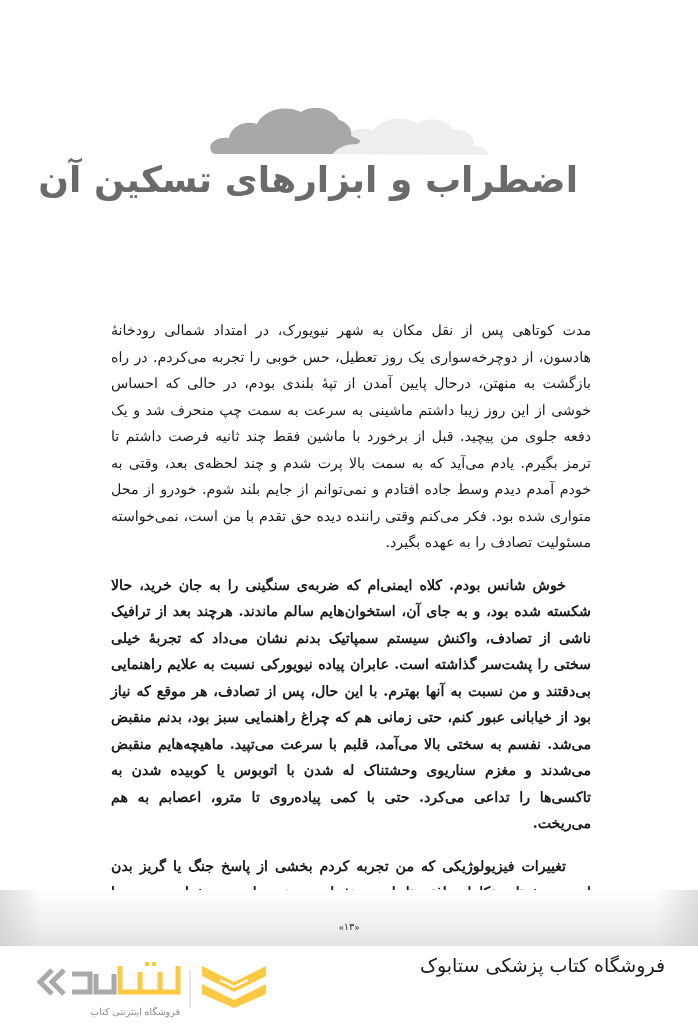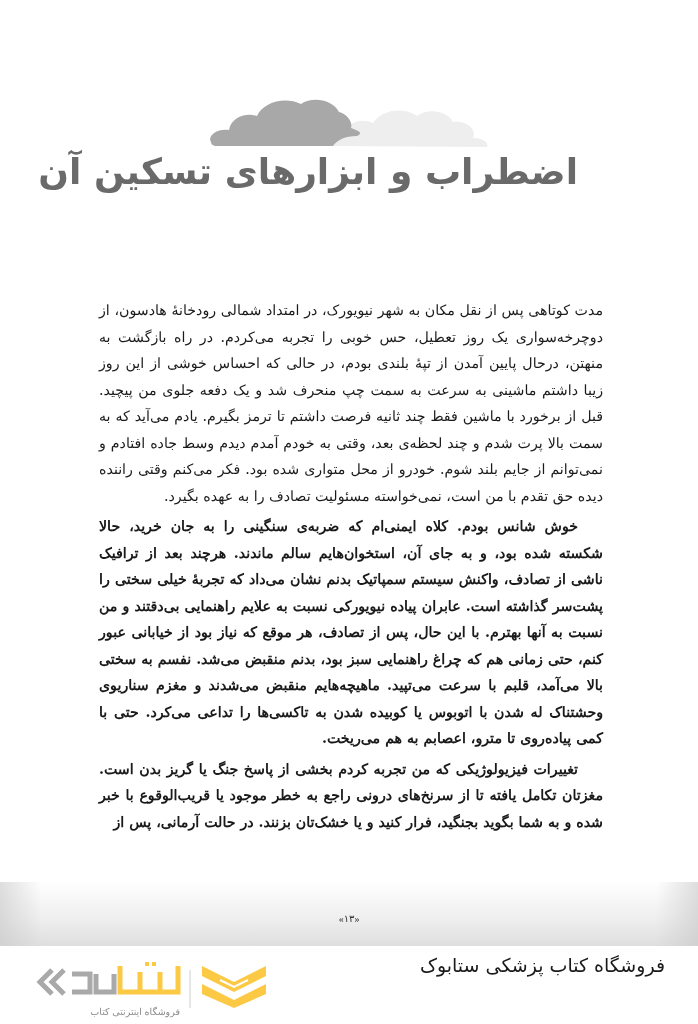--- a/index.html
+++ b/index.html
@@ -1,21 +1,21 @@
 <!DOCTYPE html>
 <html><head>
 <meta charset="utf-8">
 <style>
   html, body { margin: 0; padding: 0; }
   body {
     width: 698px; height: 1024px; overflow: hidden; position: relative;
     background: #ffffff;
     font-family: "DejaVu Serif", "Liberation Serif", serif;
   }
-  .page { position: absolute; left: 0; top: 4px; width: 698px; height: 946px; background: #ffffff; }
+  .page { position: absolute; left: 0; top: 12px; width: 698px; height: 946px; background: #ffffff; }
   .page-shade {
     position: absolute; left: 0; top: 878px; width: 698px; height: 68px;
     background: linear-gradient(to bottom, #ffffff 0%, #eeeeee 55%, #dcdcdc 100%);
   }
   .page-shade::after {
     content: ""; position: absolute; left: 0; right: 0; top: 0; bottom: 0;
     background: linear-gradient(to right, rgba(200,200,200,0.6) 0%, rgba(255,255,255,0) 6%, rgba(255,255,255,0) 94%, rgba(200,200,200,0.6) 100%);
   }
   .clouds { position: absolute; left: 205px; top: 88px; width: 290px; height: 56px; }
   .title {
@@ -24,21 +24,21 @@
     font-family: "DejaVu Sans", "Liberation Sans", sans-serif;
     font-weight: bold; font-size: 36px; line-height: 56px; color: #6a6a6a;
     white-space: nowrap;
   }
   .body-text {
     position: absolute; left: 95px; top: 289px; width: 512px;
     direction: rtl; text-align: justify; text-align-last: right;
     font-family: "DejaVu Serif", "Liberation Serif", serif;
     font-size: 14.2px; line-height: 26.5px; color: #1a1a1a;
   }
-  .body-text p { margin: 4px; text-indent: 0; }
+  .body-text p { margin: 16px; text-indent: 0; }
   .body-text p.indent { text-indent: 25px; font-weight: bold; }
   .page-number {
     position: absolute; left: 300px; width: 98px; top: 909px; text-align: center;
     font-family: Liberation Serif, serif; font-size: 10px; color: #333;
     direction: rtl;
   }
   .banner { position: absolute; left: 0; top: 946px; width: 698px; height: 78px; background: #ffffff; }
   .store-fa {
     position: absolute; right: 33px; top: 8px;
     direction: rtl; font-family: "DejaVu Sans", "Liberation Sans", sans-serif;

